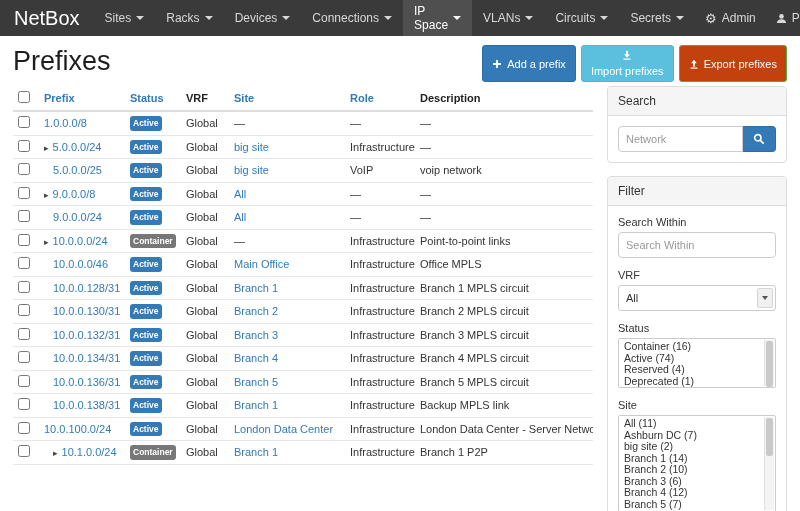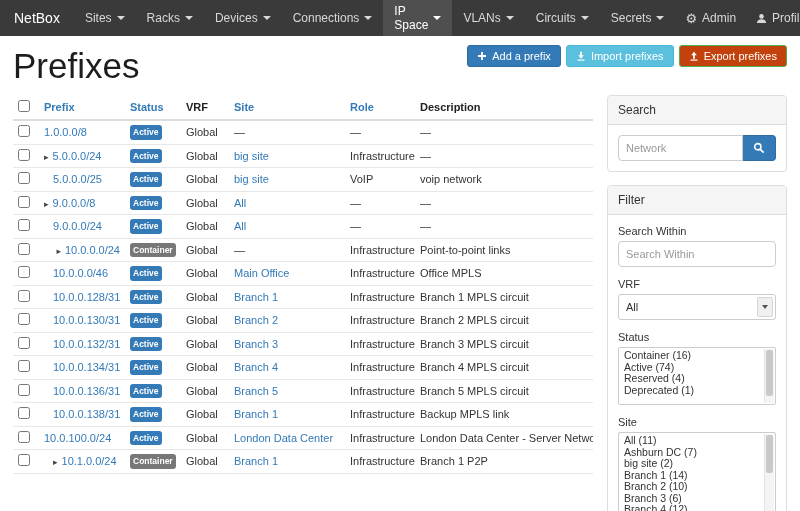--- a/index.html
+++ b/index.html
@@ -1,37 +1,37 @@
 <!DOCTYPE html>
 <html><head>
 <meta charset="utf-8">
 <style>
   * { box-sizing: border-box; margin: 0; padding: 0; }
   html, body { width: 800px; height: 511px; overflow: hidden; background: #fff; font-family: "Liberation Sans", sans-serif; }
   a { text-decoration: none; }
 
   
   .navbar { height: 36px; background: #3a3a3a; display: flex; align-items: stretch; }
-  .brand { color: #fff; font-size: 14px; line-height: 36px; padding: 0 14px; }
+  .brand { color: #fff; font-size: 20px; line-height: 36px; padding: 0 14px; }
   .navbar-menu { display: flex; }
   .nav-item { display: flex; align-items: center; padding: 0 11px; color: #d8d8d8; font-size: 12px; cursor: pointer; }
   .nav-item.active { background: #4f4f4f; color: #fff; }
   .caret { width: 0; height: 0; border-left: 4px solid transparent; border-right: 4px solid transparent; border-top: 4px solid currentColor; margin-left: 5px; display: inline-block; }
   .navbar-right { margin-left: auto; display: flex; }
   .nav-util { display: flex; align-items: center; gap: 5px; padding: 0 10px; color: #d8d8d8; font-size: 12px; }
   .gear-glyph { font-size: 13px; line-height: 1; }
 
   
   .page-wrap { padding: 0 13px; }
   .header-band { display: flex; justify-content: space-between; align-items: flex-start; padding-top: 5px; }
-  .page-title { font-size: 35px; font-weight: normal; color: #1d1d1d; margin: 5px 0 9px; }
+  .page-title { font-size: 27px; font-weight: normal; color: #1d1d1d; margin: 5px 0 9px; }
   .actions { display: flex; gap: 5px; padding-top: 4px; }
   .btn { display: flex; align-items: center; gap: 5px; border-radius: 3px; color: #fff; font-size: 11px; font-family: inherit; padding: 4px 9px; cursor: pointer; }
   .btn-primary { background: #337ab7; border: 1px solid #2e6da4; }
-  .btn-info { background: #5bc0de; border: 1px solid #46b8da; }
+  .btn-info { background: #5bc0de; border: 1px solid #46b8da; flex-direction: column; }
   .btn-success { background: #c2410c; border: 1px solid #4cae4c; }
 
   .content-row { display: flex; gap: 14px; align-items: flex-start; }
   .main { flex: 1 1 auto; min-width: 0; }
   .sidebar { flex: 0 0 180px; width: 180px; }
 
   
   table.prefix-table { width: 100%; border-collapse: collapse; table-layout: fixed; }
   .prefix-table th { text-align: left; font-size: 11px; padding: 5px; border-bottom: 2px solid #ddd; color: #222; white-space: nowrap; }
   .prefix-table th a { color: #337ab7; font-weight: bold; }
@@ -57,21 +57,21 @@
 
   .filter-field { margin-bottom: 11px; }
   .filter-field:last-child { margin-bottom: 0; }
   .filter-label { display: block; font-size: 11px; color: #333; margin-bottom: 4px; }
   .select-box { position: relative; height: 26px; border: 1px solid #ccc; border-radius: 3px; display: flex; align-items: center; padding: 0 24px 0 7px; font-size: 11px; color: #333; cursor: pointer; background: #fff; }
   .select-arrow { position: absolute; right: 2px; top: 2px; bottom: 2px; width: 16px; background: #f0f0f0; border: 1px solid #d5d5d5; border-radius: 2px; display: flex; align-items: center; justify-content: center; }
   .select-arrow::after { content: ""; width: 0; height: 0; border-left: 3.5px solid transparent; border-right: 3.5px solid transparent; border-top: 4px solid #555; }
 
   .list-box { position: relative; border: 1px solid #ccc; border-radius: 2px; overflow: hidden; padding: 2px 14px 2px 2px; background: #fff; }
   .list-box .opt { font-size: 10.5px; line-height: 11.5px; padding: 0 3px; color: #333; white-space: nowrap; overflow: hidden; cursor: default; }
-  .status-box { height: 58px; }
+  .status-box { height: 50px; }
   .site-box { height: 97px; }
   .fake-scrollbar { position: absolute; top: 1px; right: 1px; bottom: 1px; width: 10px; background: #f4f4f4; border-left: 1px solid #e2e2e2; }
   .fake-thumb { position: absolute; left: 1px; right: 1px; border-radius: 2px; background: #c9c9c9; }
 </style>
 </head>
 <body>
 
 <nav class="navbar">
   <a href="#" class="brand">NetBox</a>
   <div class="navbar-menu">
@@ -215,21 +215,21 @@
               <td><input type="checkbox" style=""></td>
               <td style="padding-left: 14px;"><a href="#" class="cell-link">9.0.0.0/24</a></td>
               <td><span class="badge badge-primary">Active</span></td>
               <td>Global</td>
               <td><a href="#" class="cell-link">All</a></td>
               <td>—</td>
               <td>—</td>
             </tr>
             <tr>
               <td><input type="checkbox" style=""></td>
-              <td style="padding-left: 5px; text-align: right;"><span class="tree-arrow">▸</span><a href="#" class="cell-link">10.0.0.0/24</a></td>
+              <td style="padding-left: 5px;"><span class="tree-arrow">▸</span><a href="#" class="cell-link">10.0.0.0/24</a></td>
               <td><span class="badge badge-default">Container</span></td>
               <td>Global</td>
               <td>—</td>
               <td>Infrastructure</td>
               <td>Point-to-point links</td>
             </tr>
             <tr>
               <td><input type="checkbox" style=""></td>
               <td style="padding-left: 14px;"><a href="#" class="cell-link">10.0.0.0/46</a></td>
               <td><span class="badge badge-primary">Active</span></td>

